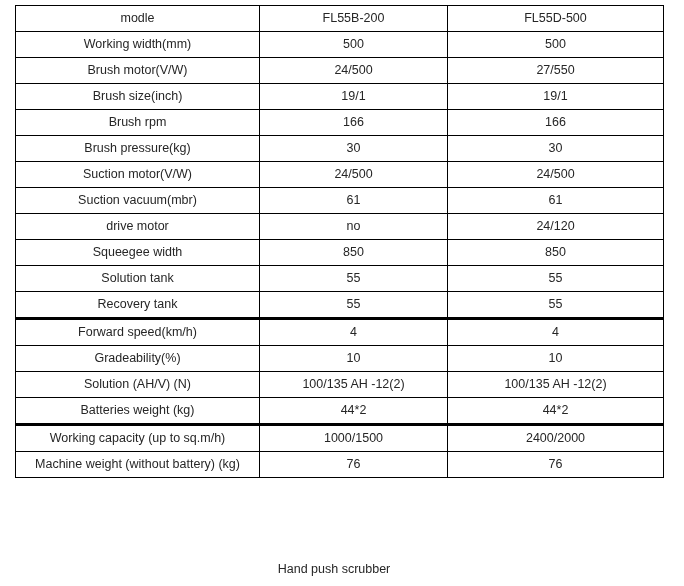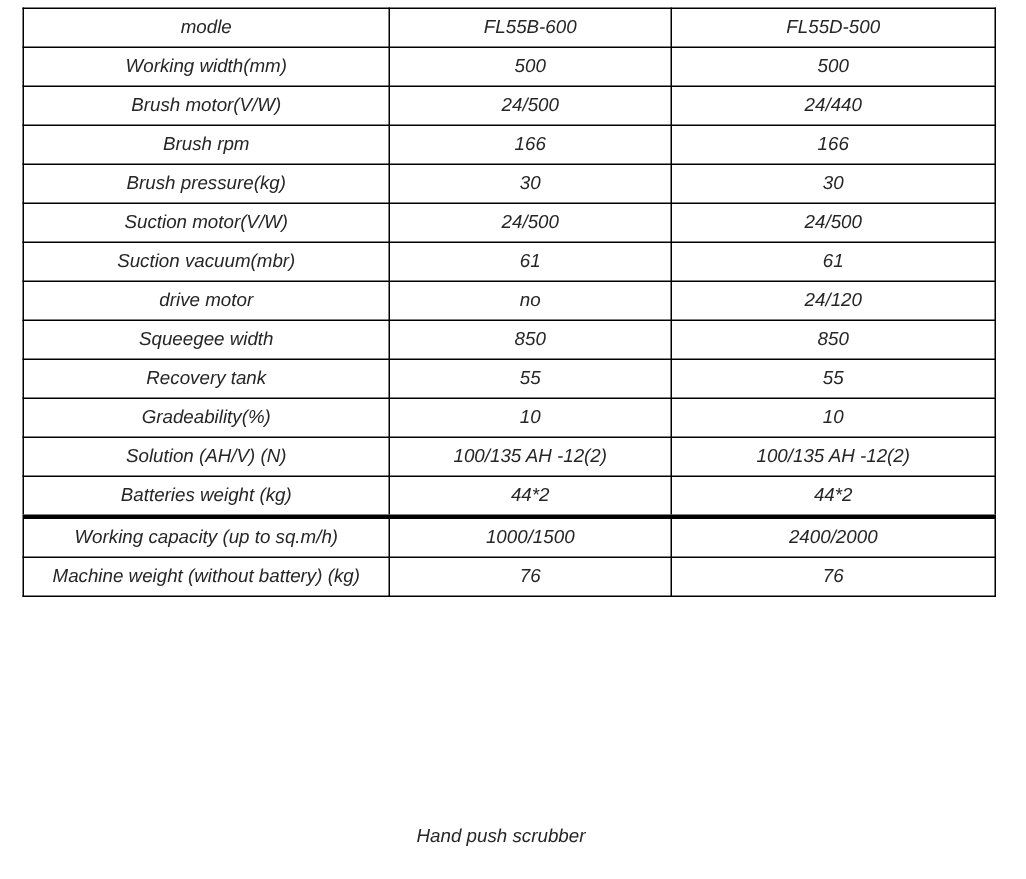--- a/index.html
+++ b/index.html
@@ -15,21 +15,20 @@
     color: #262626;
     overflow: hidden;
   }
 
   #page {
     position: relative;
     width: 684px;
     height: 586px;
     background: #ffffff;
     box-sizing: border-box;
-    font-style: italic;
   }
 
   #spec-wrap {
     position: absolute;
     left: 15px;
     top: 5px;
     width: 648px;
   }
 
   table.spec {
@@ -68,21 +67,21 @@
   table.spec tr.group-top > td {
     border-top-width: 3px;
   }
   table.spec tr.two-line > td {
     height: 40px;
   }
 
   .caption {
     position: absolute;
     left: 0;
-    top: 550px;
+    top: 562px;
     width: 668px;
     text-align: center;
     font-size: 12.5px;
     color: #262626;
     font-family: "Liberation Sans", sans-serif;
   }
 </style>
 </head>
 <body>
 
@@ -91,32 +90,37 @@
   <div id="spec-wrap">
     <table class="spec">
       <colgroup>
         <col class="c-label">
         <col class="c-v1">
         <col class="c-v2">
       </colgroup>
       <tbody id="spec-body">
           <tr>
             <td class="label">modle</td>
-            <td class="value">FL55B-600</td>
+            <td class="value">FL55B-200</td>
             <td class="value">FL55D-500</td>
           </tr>
           <tr>
             <td class="label">Working width(mm)</td>
             <td class="value">500</td>
             <td class="value">500</td>
           </tr>
           <tr>
             <td class="label">Brush motor(V/W)</td>
             <td class="value">24/500</td>
-            <td class="value">24/440</td>
+            <td class="value">27/550</td>
+          </tr>
+          <tr>
+            <td class="label">Brush size(inch)</td>
+            <td class="value">19/1</td>
+            <td class="value">19/1</td>
           </tr>
           <tr>
             <td class="label">Brush rpm</td>
             <td class="value">166</td>
             <td class="value">166</td>
           </tr>
           <tr>
             <td class="label">Brush pressure(kg)</td>
             <td class="value">30</td>
             <td class="value">30</td>
@@ -135,23 +139,33 @@
             <td class="label">drive motor</td>
             <td class="value">no</td>
             <td class="value">24/120</td>
           </tr>
           <tr>
             <td class="label">Squeegee width</td>
             <td class="value">850</td>
             <td class="value">850</td>
           </tr>
           <tr>
+            <td class="label">Solution tank</td>
+            <td class="value">55</td>
+            <td class="value">55</td>
+          </tr>
+          <tr>
             <td class="label">Recovery tank</td>
             <td class="value">55</td>
             <td class="value">55</td>
+          </tr>
+          <tr class="group-top">
+            <td class="label">Forward speed(km/h)</td>
+            <td class="value">4</td>
+            <td class="value">4</td>
           </tr>
           <tr>
             <td class="label">Gradeability(%)</td>
             <td class="value">10</td>
             <td class="value">10</td>
           </tr>
           <tr>
             <td class="label">Solution (AH/V) (N)</td>
             <td class="value">100/135 AH -12(2)</td>
             <td class="value">100/135 AH -12(2)</td>

